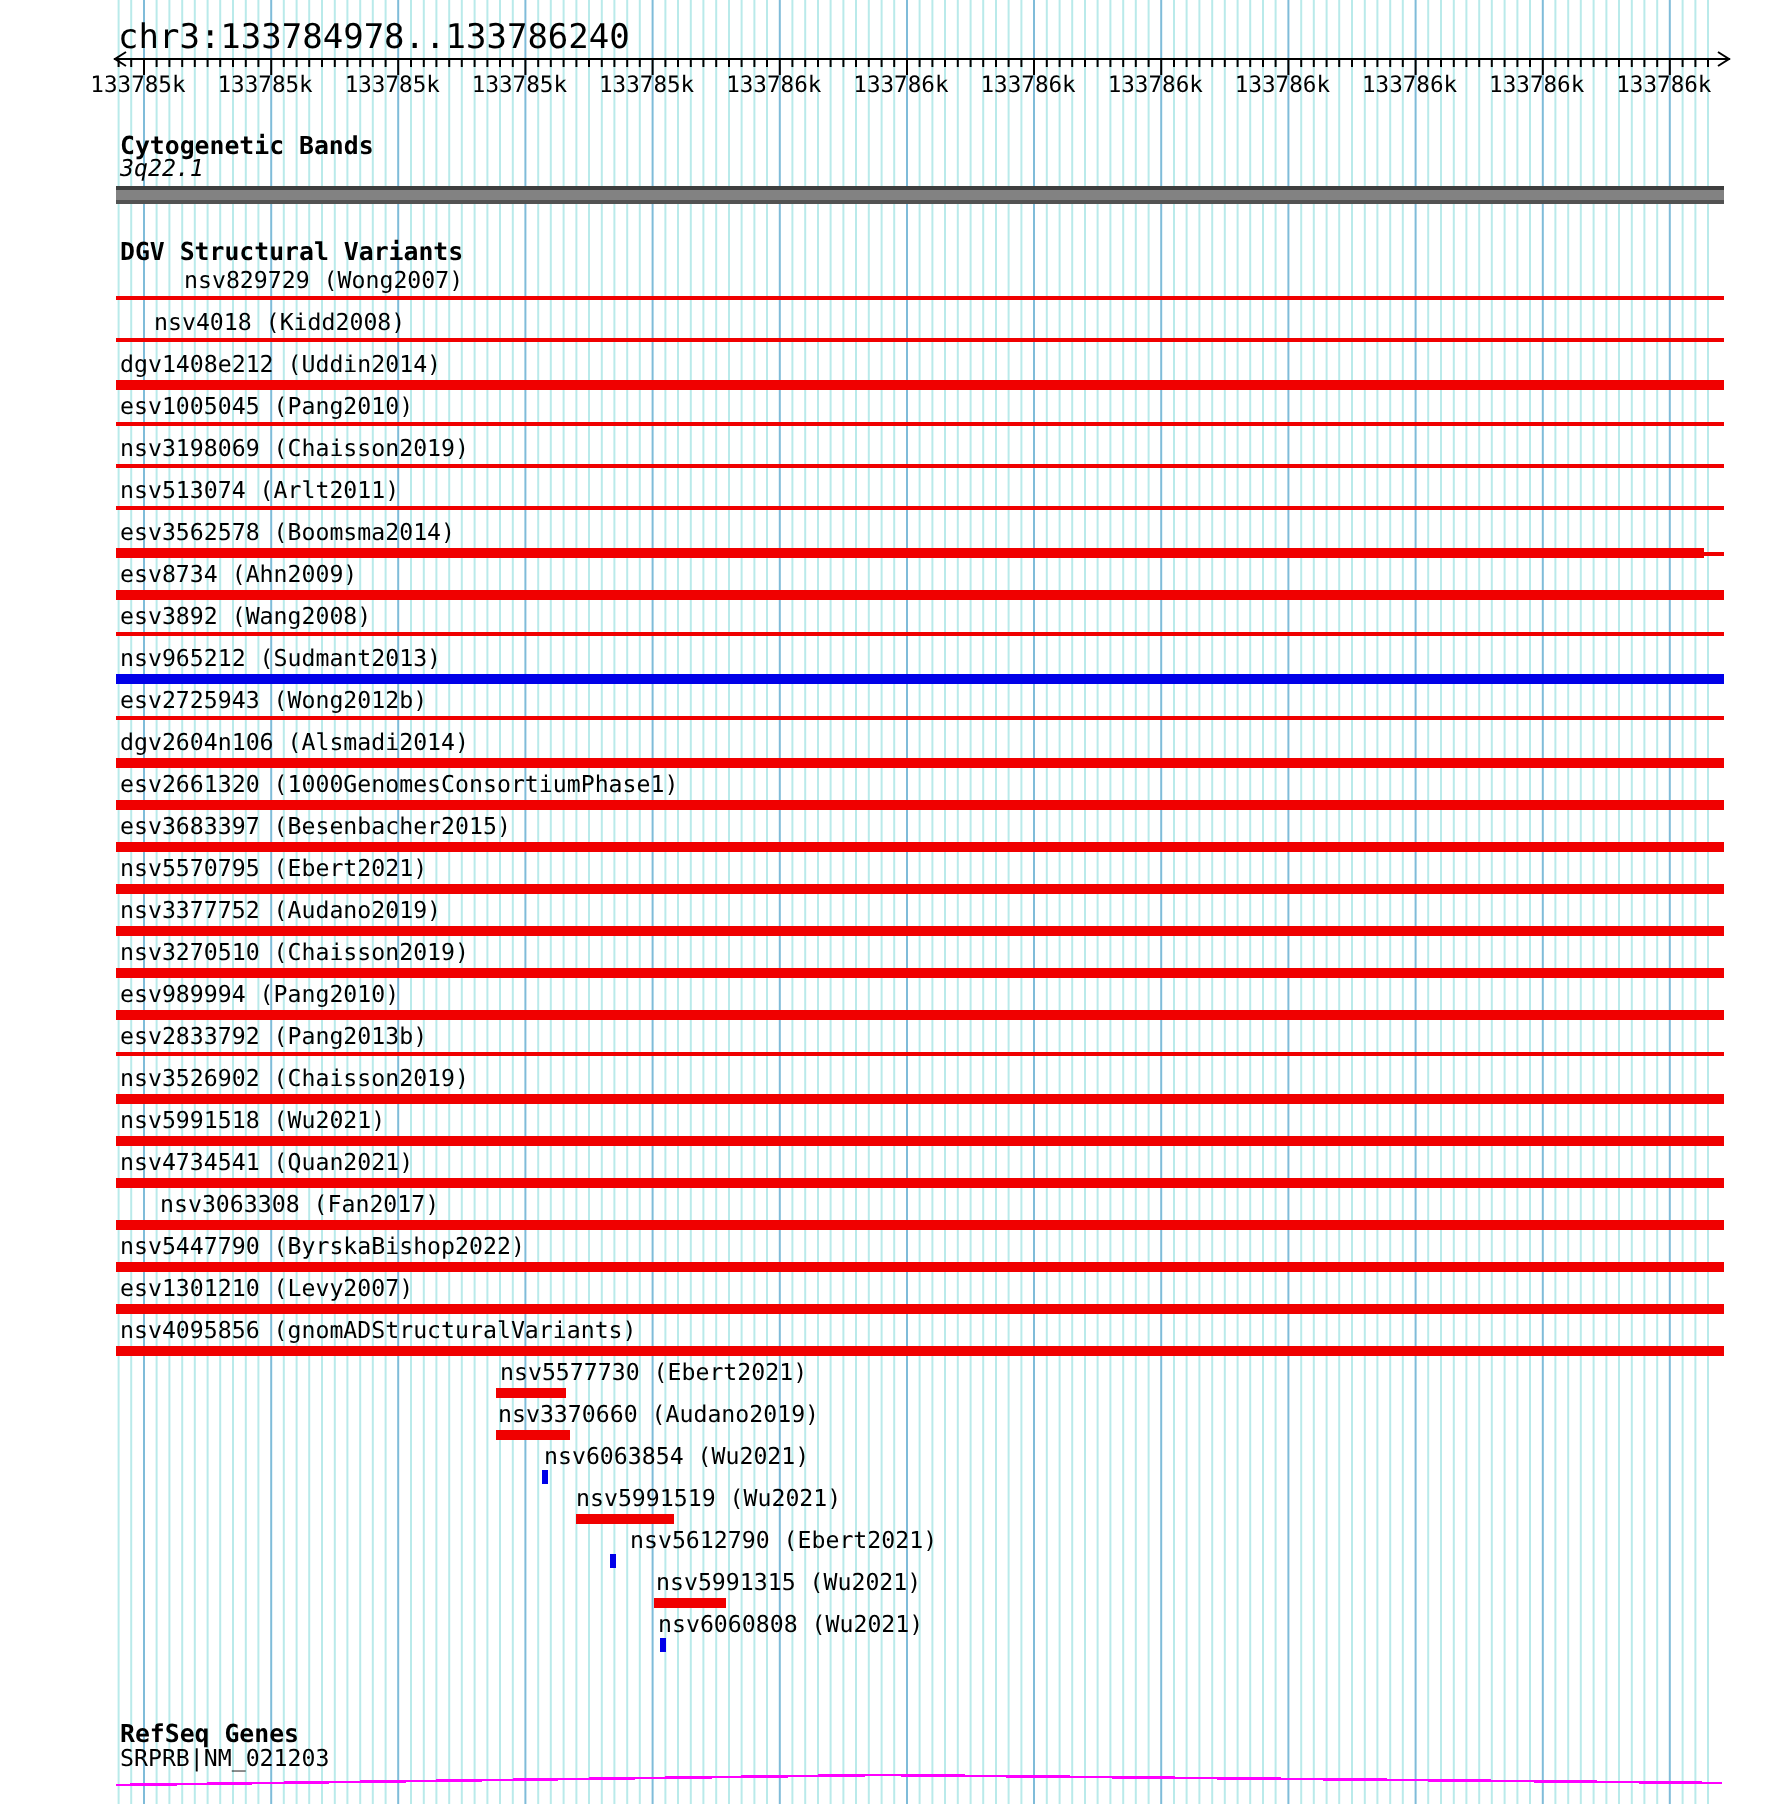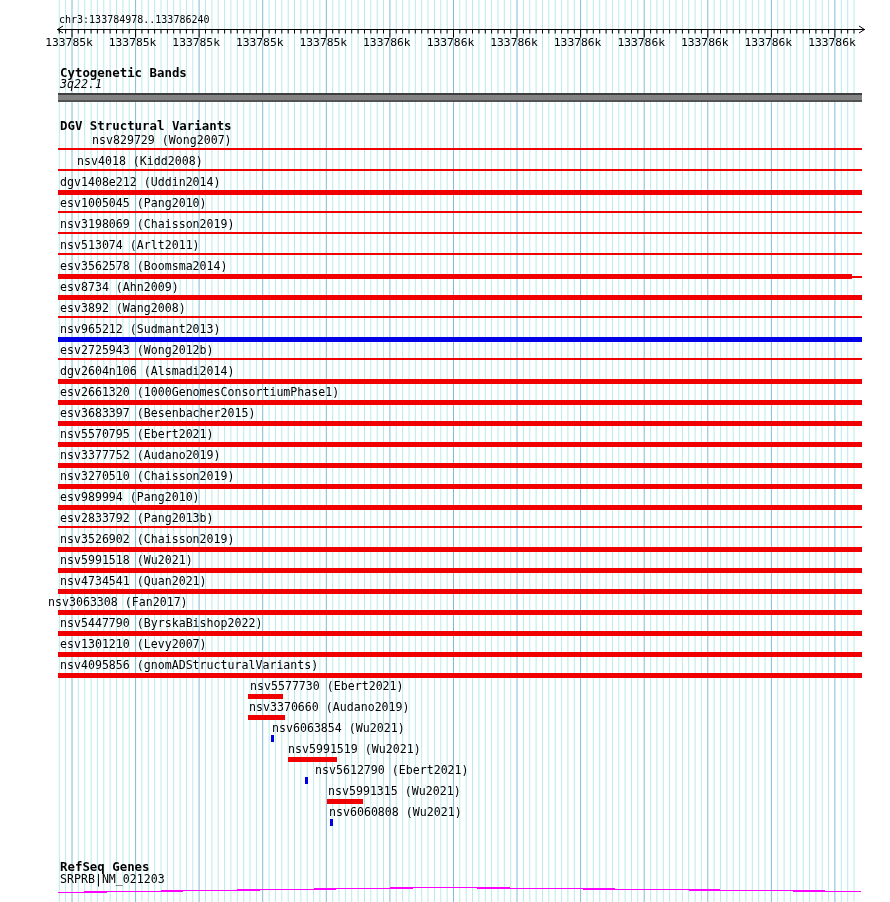--- a/index.html
+++ b/index.html
@@ -3,21 +3,21 @@
 <meta charset="utf-8">
 <style>
   html,body{margin:0;padding:0;background:#fff;}
   #browser{
     position:relative;width:890px;height:902px;background:#ffffff;
     font-family:"DejaVu Sans Mono",monospace;color:#000;overflow:hidden;
   }
   svg.layer{position:absolute;left:0;top:0;}
   .t{position:absolute;white-space:pre;font-size:11.6px;line-height:11px;}
   .hd{font-weight:bold;font-size:12.4px;line-height:12px;}
-  .rg{font-size:10px;}
+  .rg{font-size:17px;}
   .rlbl{position:absolute;width:70px;text-align:center;font-size:11.3px;line-height:11px;white-space:pre;}
   .bar{position:absolute;}
   #cyto-band-bar{
     position:absolute;left:58px;top:93px;width:804px;height:9px;box-sizing:border-box;
     background:#828282;border-top:2px solid #3e3e3e;border-bottom:2px solid #525252;
   }
 </style>
 </head>
 <body>
 
@@ -349,21 +349,21 @@
       <div class="t" style="left: 60px; top: 492px;">esv989994 (Pang2010)</div>
       <div class="bar" style="background: rgb(240, 0, 0); left: 58px; top: 505px; width: 804px; height: 5px;"></div>
       <div class="t" style="left: 60px; top: 513px; text-align: center;">esv2833792 (Pang2013b)</div>
       <div class="bar" style="background: rgb(240, 0, 0); left: 58px; top: 526px; width: 804px; height: 2px;"></div>
       <div class="t" style="left: 60px; top: 534px;">nsv3526902 (Chaisson2019)</div>
       <div class="bar" style="background: rgb(240, 0, 0); left: 58px; top: 547px; width: 804px; height: 5px;"></div>
       <div class="t" style="left: 60px; top: 555px;">nsv5991518 (Wu2021)</div>
       <div class="bar" style="background: rgb(240, 0, 0); left: 58px; top: 568px; width: 804px; height: 5px;"></div>
       <div class="t" style="left: 60px; top: 576px;">nsv4734541 (Quan2021)</div>
       <div class="bar" style="background: rgb(240, 0, 0); left: 58px; top: 589px; width: 804px; height: 5px;"></div>
-      <div class="t" style="left: 48px; top: 597px;">nsv3063308 (Fan2017)</div>
+      <div class="t" style="left: 60px; top: 597px; padding-left: 20px;">nsv3063308 (Fan2017)</div>
       <div class="bar" style="background: rgb(240, 0, 0); left: 58px; top: 610px; width: 804px; height: 5px;"></div>
       <div class="t" style="left: 60px; top: 618px;">nsv5447790 (ByrskaBishop2022)</div>
       <div class="bar" style="background: rgb(240, 0, 0); left: 58px; top: 631px; width: 804px; height: 5px;"></div>
       <div class="t" style="left: 60px; top: 639px;">esv1301210 (Levy2007)</div>
       <div class="bar" style="background: rgb(240, 0, 0); left: 58px; top: 652px; width: 804px; height: 5px;"></div>
       <div class="t" style="left: 60px; top: 660px;">nsv4095856 (gnomADStructuralVariants)</div>
       <div class="bar" style="background: rgb(240, 0, 0); left: 58px; top: 673px; width: 804px; height: 5px;"></div>
       <div class="t" style="left: 250px; top: 681px;">nsv5577730 (Ebert2021)</div>
       <div class="bar" style="background: rgb(240, 0, 0); left: 248px; top: 694px; width: 35px; height: 5px;"></div>
       <div class="t" style="left: 249px; top: 702px;">nsv3370660 (Audano2019)</div>

